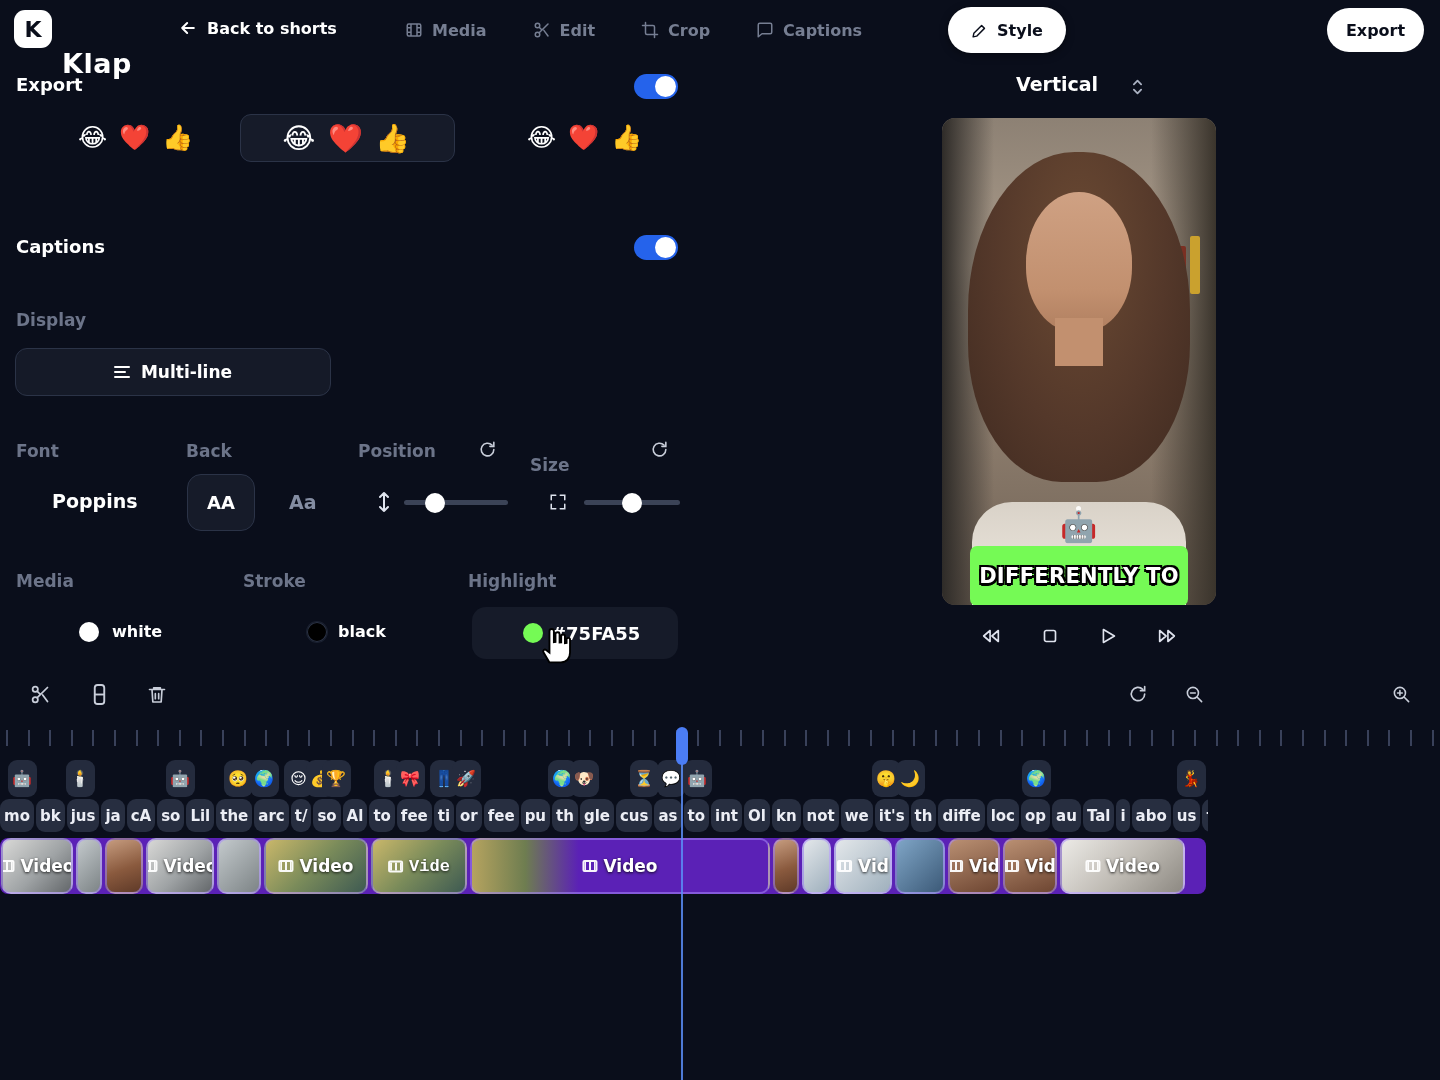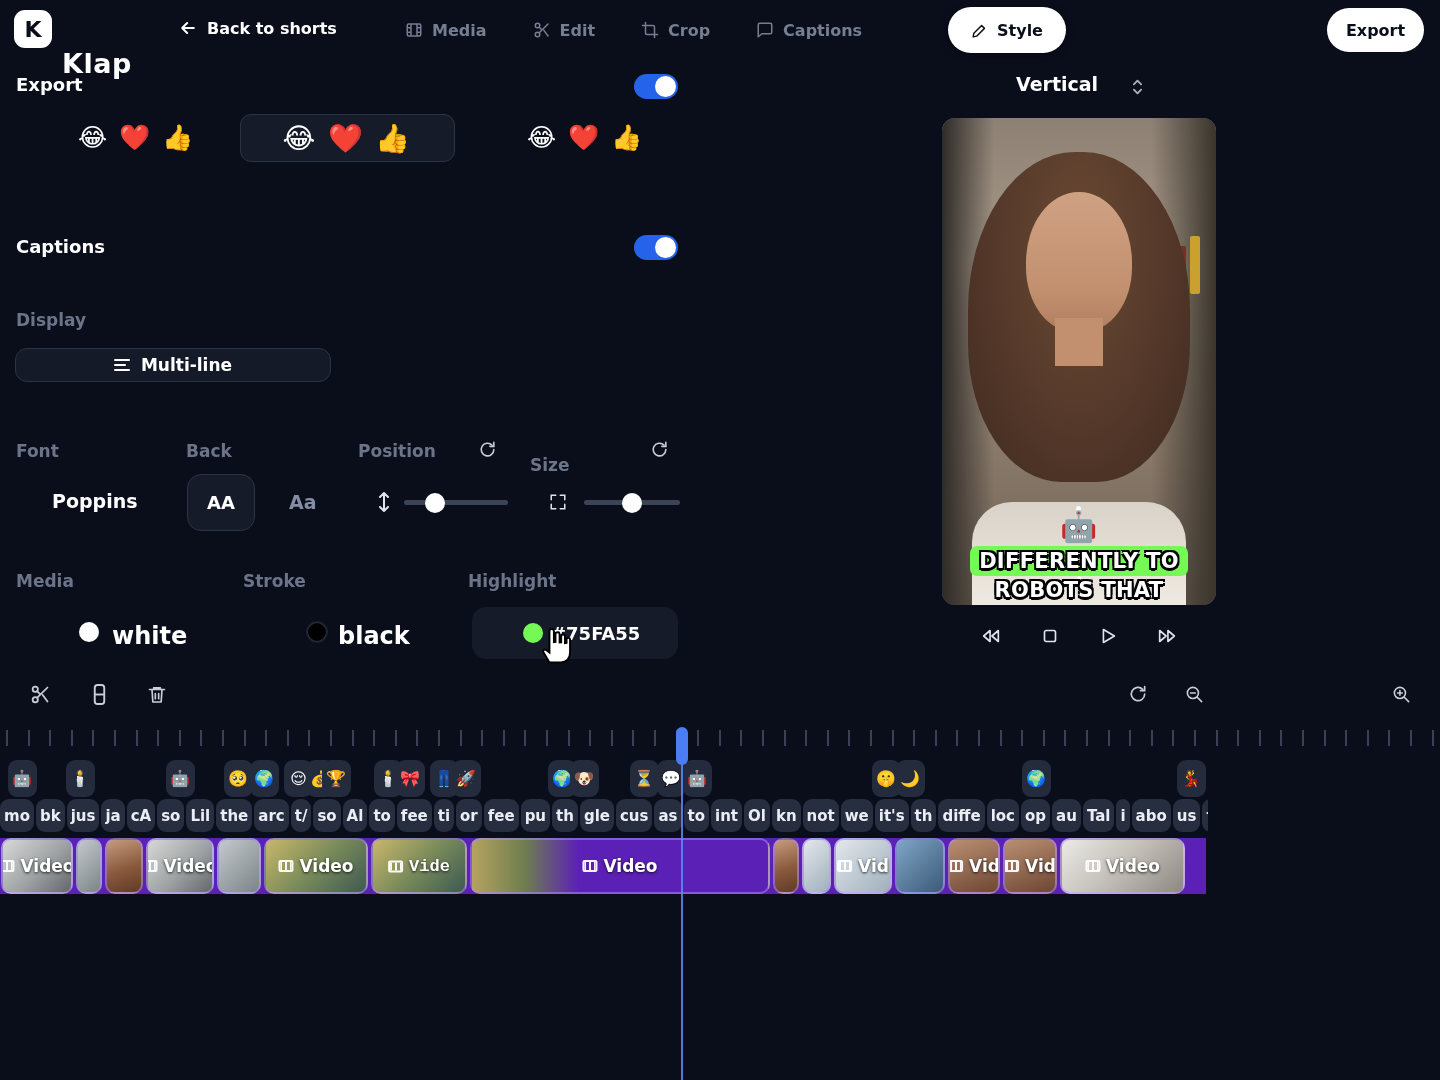--- a/index.html
+++ b/index.html
@@ -32,35 +32,35 @@
 
   
   .sec-label { position:absolute; font-size:18px; font-weight:700; color:#fff; }
   .sub-label { position:absolute; font-size:17px; font-weight:600; color:#6c7489; }
   .emoji-set { position:absolute; font-size:25px; letter-spacing:2px; cursor:pointer; }
   .emoji-set-box { position:absolute; left:240px; top:114px; width:215px; height:48px; border-radius:11px;
     background:#161b29; border:1px solid #2b3347; display:flex; align-items:center; justify-content:center;
     font-size:28px; letter-spacing:2px; cursor:pointer; }
   .display-btn { position:absolute; border-radius:12px; display:flex; align-items:center; justify-content:center;
     gap:11px; font-size:17px; font-weight:700; cursor:pointer; }
-  .display-btn.sel { left:15px; top:348px; width:316px; height:34px; background:#151a28; border:1px solid #2b3347; color:#fff; }
+  .display-btn.sel { left:15px; top:348px; width:316px; height:48px; background:#151a28; border:1px solid #2b3347; color:#fff; }
   .display-btn.unsel { left:430px; top:348px; width:165px; height:48px; color:#848da2; }
   .lines-ic { width:16px; display:inline-block; }
   .lines-ic i { display:block; height:2px; border-radius:1px; background:currentColor; margin:3px 0; }
   .lines-ic.two i:first-child { margin-top:0; }
   .font-value { position:absolute; left:52px; top:490px; font-size:19px; font-weight:800; }
   .case-box { position:absolute; left:187px; top:474px; width:68px; height:57px; border-radius:14px;
     background:#161b29; border:1px solid #2b3347; display:flex; align-items:center; justify-content:center;
     font-size:18px; font-weight:800; cursor:pointer; }
   .case-alt { position:absolute; left:289px; top:491px; font-size:19px; font-weight:700; color:#848da2; cursor:pointer; }
   .slider { position:absolute; height:5px; border-radius:3px; background:#3b4357; }
   .slider .thumb { position:absolute; top:50%; transform:translate(-50%,-50%); width:20px; height:20px;
     border-radius:50%; background:#fff; cursor:pointer; }
   .swatch { position:absolute; width:20px; height:20px; border-radius:50%; }
-  .swatch-label { position:absolute; font-size:24px; font-weight:800; color:#fff; }
+  .swatch-label { position:absolute; font-size:16px; font-weight:800; color:#fff; }
   .highlight-card { position:absolute; left:472px; top:607px; width:206px; height:52px; border-radius:14px;
     background:#161b29; display:flex; align-items:center; gap:8px; padding-left:51px; cursor:pointer; }
   .highlight-card .dot { width:20px; height:20px; border-radius:50%; }
   .highlight-card .hex { font-size:18px; font-weight:800; }
   .cursor-hand { position:absolute; left:536px; top:624px; }
 
   
   .orient { position:absolute; left:1016px; top:73px; font-size:19px; font-weight:800; cursor:pointer; }
   .orient-chev { position:absolute; left:1130px; top:77px; color:#aab1c2; cursor:pointer; }
   .preview { position:absolute; left:942px; top:118px; width:274px; height:487px; border-radius:13px; overflow:hidden;
@@ -74,21 +74,21 @@
   .pv-hair { position:absolute; left:26px; top:34px; width:222px; height:330px; border-radius:48% 48% 42% 42%;
     background:radial-gradient(ellipse at 50% 30%,#6b4a33 0%,#54382a 55%,#3f2a20 100%); }
   .pv-face { position:absolute; left:84px; top:74px; width:106px; height:140px; border-radius:50% 50% 46% 46%;
     background:linear-gradient(180deg,#cfa183 0%,#c2906f 70%,#b07f60 100%); }
   .pv-neck { position:absolute; left:113px; top:200px; width:48px; height:48px; background:#c2906f; }
   .pv-body { position:absolute; left:30px; top:384px; width:214px; height:103px; border-radius:40px 40px 0 0;
     background:linear-gradient(180deg,#d9d2c8 0%,#efeae1 100%); }
   .pv-caption { position:absolute; left:0; top:392px; width:274px; display:flex; flex-direction:column;
     align-items:center; gap:2px; }
   .pv-caption .cap-emoji { font-size:30px; line-height:34px; }
-  .cap-line1 { display:inline-block; padding:3px 9px; border-radius:7px; font-size:21px; font-weight:800;
+  .cap-line1 { display:inline-block; padding:18px 9px; border-radius:7px; font-size:21px; font-weight:800;
     letter-spacing:.3px; color:#fff;
     text-shadow:-2px -2px 0 #000,2px -2px 0 #000,-2px 2px 0 #000,2px 2px 0 #000,0 3px 0 #000; }
   .cap-line2 { font-size:21px; font-weight:800; letter-spacing:.3px; color:#fff;
     text-shadow:-2px -2px 0 #000,2px -2px 0 #000,-2px 2px 0 #000,2px 2px 0 #000,0 3px 0 #000; }
   .pv-dot1 { position:absolute; left:134px; top:388px; width:5px; height:5px; border-radius:50%; background:#fff; opacity:.9; }
   .pv-dot2 { position:absolute; left:135px; top:458px; width:4px; height:4px; border-radius:50%; background:#fff; opacity:.8; }
   .pv-controls { position:absolute; left:942px; top:625px; width:274px; display:flex; justify-content:center;
     gap:36px; color:#dfe3ee; }
   .pv-controls .icon { cursor:pointer; }
 
@@ -100,21 +100,21 @@
   .playhead-pill { position:absolute; left:676px; top:727px; width:12px; height:38px; border-radius:6px;
     background:#4b7df5; cursor:grab; z-index:6; }
   .playhead-line { position:absolute; left:681px; top:740px; width:2px; height:340px; background:rgba(91,141,247,.85); z-index:5; }
   .emoji-track { position:absolute; left:0; top:760px; width:1440px; height:38px; }
   .emoji-tile { position:absolute; top:0; width:29px; height:37px; border-radius:9px; background:#242b3d;
     display:flex; align-items:center; justify-content:center; font-size:16px; cursor:pointer; }
   .word-track { position:absolute; left:0; top:799px; width:1208px; height:33px; display:flex; gap:2px;
     overflow:hidden; }
   .word-chip { flex:0 0 auto; background:#272e40; border-radius:9px; color:#eceef5; font-size:15px;
     font-weight:700; display:flex; align-items:center; padding:0 4px; white-space:nowrap; cursor:pointer; }
-  .video-track { position:absolute; left:0; top:838px; width:1206px; height:56px; border-radius:0;
+  .video-track { position:absolute; left:0; top:838px; width:1206px; height:56px; border-radius:8px;
     background:#5b21b6; display:flex; align-items:center; gap:3px; padding:0 1px; }
   .clip { position:relative; height:56px; border-radius:10px; border:2px solid rgba(167,139,250,.55);
     overflow:hidden; display:flex; align-items:center; cursor:pointer; }
   .clip-label { position:absolute; left:50%; top:50%; transform:translate(-50%,-50%); display:flex;
     align-items:center; gap:6px; font-size:17px; font-weight:800; color:#fff;
     text-shadow:0 1px 3px rgba(0,0,0,.8); white-space:nowrap; }
   .film-ic { width:15px; height:12px; border:2px solid #fff; border-radius:2px; display:inline-block;
     background:repeating-linear-gradient(90deg,#fff 0 2px,transparent 2px 5px); opacity:.95; }
   .skin-robot { background:linear-gradient(135deg,#d8d8d6 0%,#9fa3a5 55%,#63676a 100%); }
   .skin-robot2 { background:linear-gradient(135deg,#c3c9cc 0%,#7d8486 100%); }

